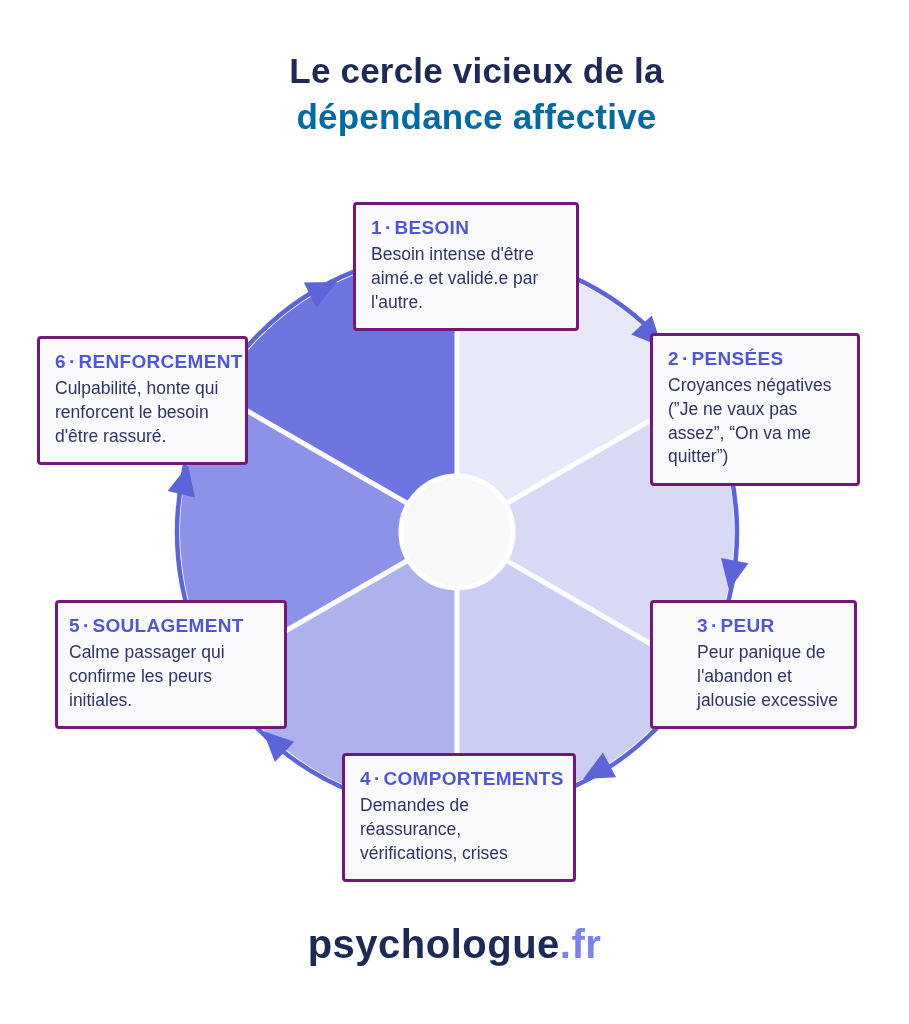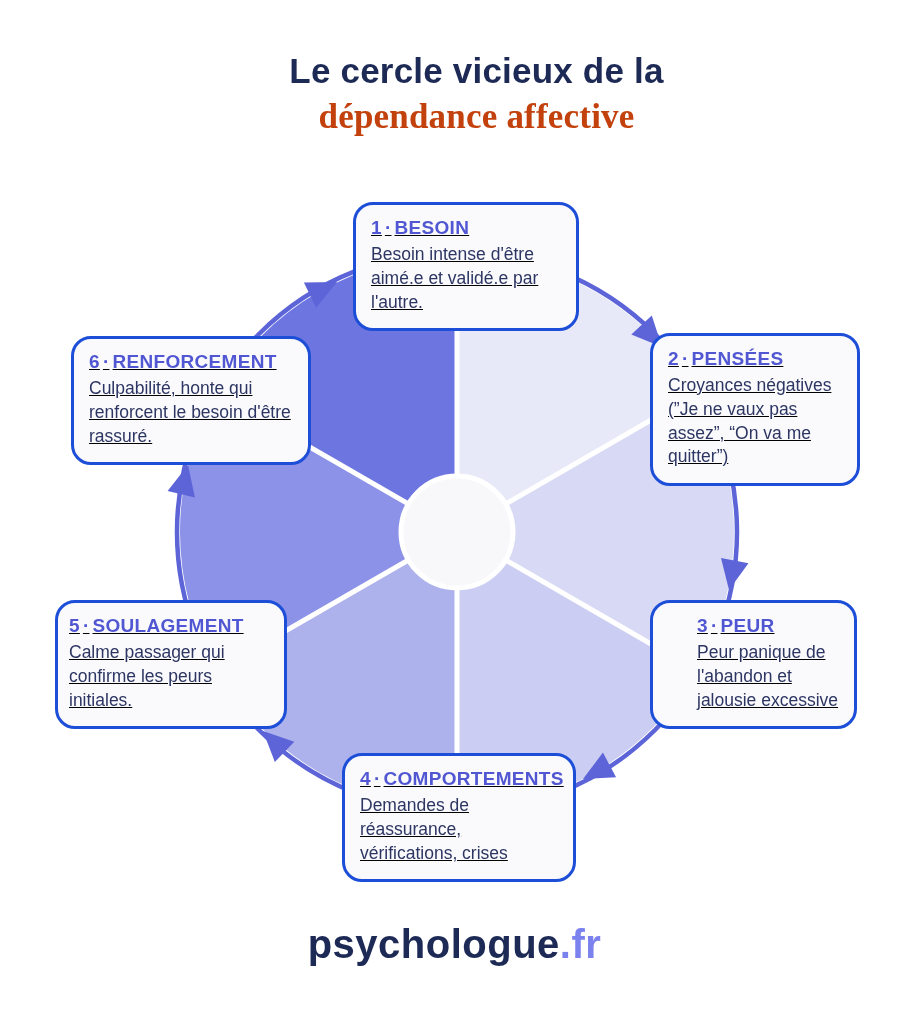--- a/index.html
+++ b/index.html
@@ -10,45 +10,44 @@
   }
   .canvas { position: absolute; inset: 0; width: 909px; height: 1024px; }
 
   .title {
     position: absolute; top: 48px; left: 0; width: 909px;
     text-align: center; font-weight: 600; font-size: 35px; line-height: 1.32;
     letter-spacing: 0.2px;
     padding-left: 44px;
   }
   .title .line1 { color: #1e2a56; display: block; }
-  .title .line2 { color: #c2410c; display: block; font-family: Liberation Serif, serif; }
+  .title .line2 { color: #0369a1; display: block; }
 
   .wheel-svg { position: absolute; left: 0; top: 0; z-index: 1; }
 
   .step-box {
     position: absolute; z-index: 2;
     background: #fafafc;
-    border: 3px solid #1d4ed8;
-    border-radius: 20px;
+    border: 3px solid #701a75;
+    border-radius: 4px;
     padding: 12px 15px 14px 15px;
-    text-decoration: underline;
   }
   .step-head {
     color: #5157d2; font-weight: 700; font-size: 19px;
     letter-spacing: 0.3px; margin-bottom: 4px; white-space: nowrap;
   }
   .step-head .dot { padding: 0 3px; }
   .step-text { color: #2d3663; font-size: 17.5px; line-height: 1.36; }
 
   .box1 { left: 353px; top: 202px; width: 226px; }
   .box2 { left: 650px; top: 333px; width: 210px; }
   .box3 { left: 650px; top: 600px; width: 207px; padding-left: 44px; }
   .box4 { left: 342px; top: 753px; width: 234px; }
   .box5 { left: 55px;  top: 600px; width: 232px; padding-left: 11px; }
-  .box6 { left: 71px;  top: 336px; width: 240px; }
+  .box6 { left: 37px;  top: 336px; width: 211px; }
 
   .footer {
     position: absolute; left: 0; top: 922px; width: 909px;
     text-align: center; font-size: 40px; font-weight: 600; letter-spacing: 0.5px;
   }
   .footer .brand { color: #1e2a56; }
   .footer .tld { color: #7b82ee; }
 </style>
 </head>
 <body>

